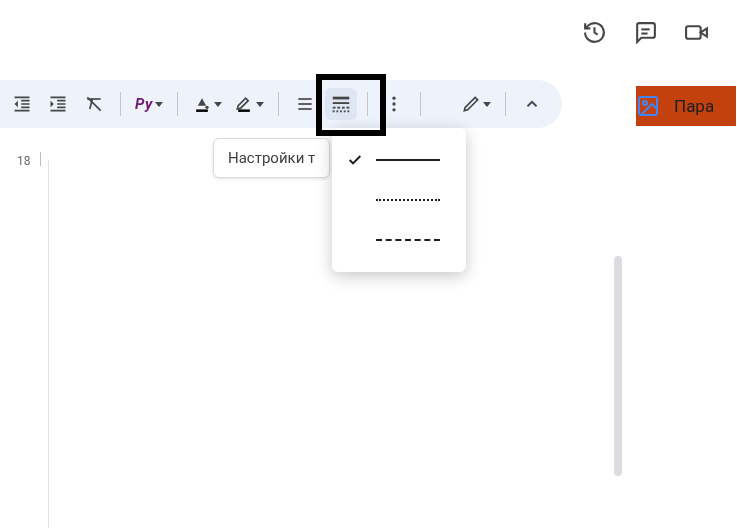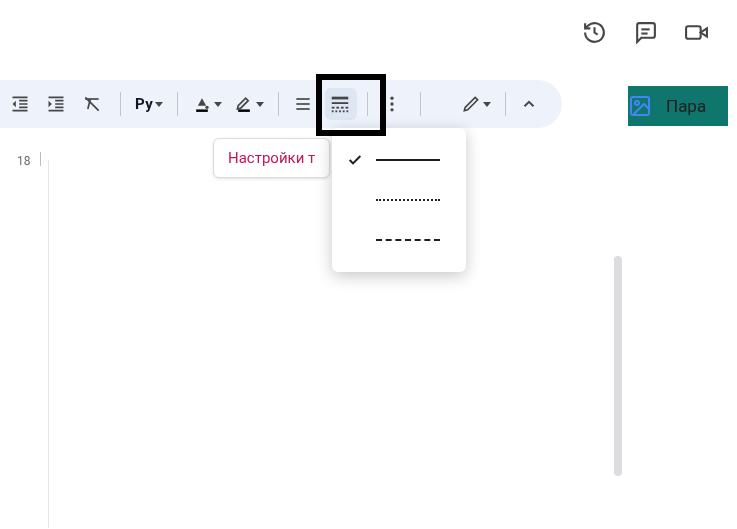--- a/index.html
+++ b/index.html
@@ -45,25 +45,26 @@
   height: 48px;
   border-radius: 0 24px 24px 0;
   padding: 0 14px 0 6px;
   gap: 4px;
 }
 .tbtn {
   height: 32px;
   min-width: 32px;
   display: flex;
   align-items: center;
-  justify-content: flex-start;
+  justify-content: center;
   border-radius: 6px;
-  color: #0f172a;
+  color: #701a75;
   cursor: pointer;
   padding: 0 4px;
+  font-style: italic;
 }
 .tbtn .caret {
   margin-left: 2px;
   border-left: 4px solid transparent;
   border-right: 4px solid transparent;
   border-top: 5px solid #444746;
 }
 .sep {
   width: 1px;
   height: 24px;
@@ -88,27 +89,27 @@
   height: 62px;
   border: 6px solid #000;
   pointer-events: none;
   z-index: 50;
 }
 
 
 .right-panel {
   position: absolute;
   top: 86px;
-  right: 9px;
+  right: 1px;
   width: 100px;
   height: 40px;
   display: flex;
   align-items: center;
   gap: 14px;
-  background: #0f766e;
+  background: #c2410c;
 }
 .right-panel .label {
   font-size: 17px;
   color: #1f1f1f;
 }
 
 
 .ruler {
   position: absolute;
   top: 135px;
@@ -156,21 +157,21 @@
 
 .tooltip {
   position: absolute;
   top: 138px;
   left: 213px;
   background: #fff;
   border: 1px solid #dadce0;
   border-radius: 6px;
   padding: 10px 14px;
   font-size: 15px;
-  color: #be185d;
+  color: #404040;
   box-shadow: 0 1px 3px rgba(0,0,0,.12);
   z-index: 30;
 }
 
 
 .dropdown {
   position: absolute;
   top: 128px;
   left: 332px;
   width: 134px;

